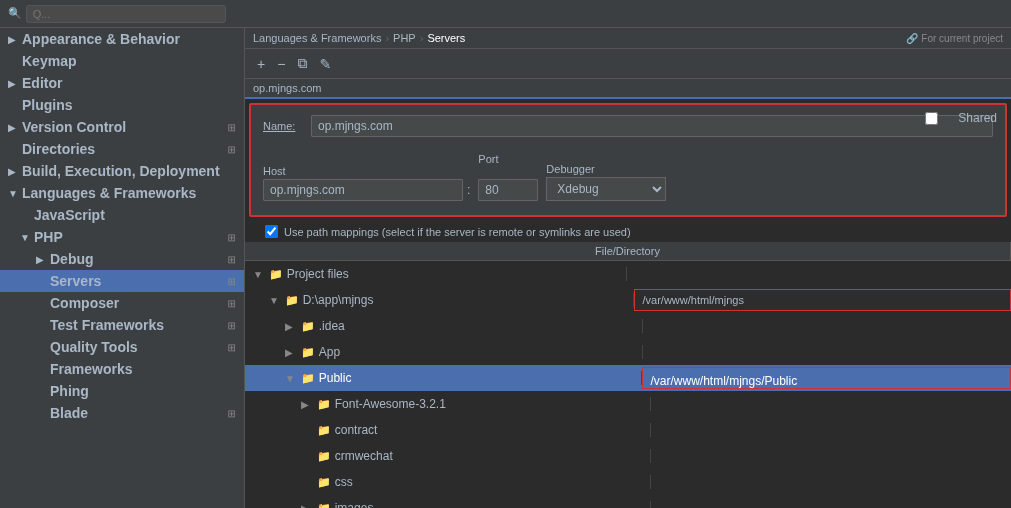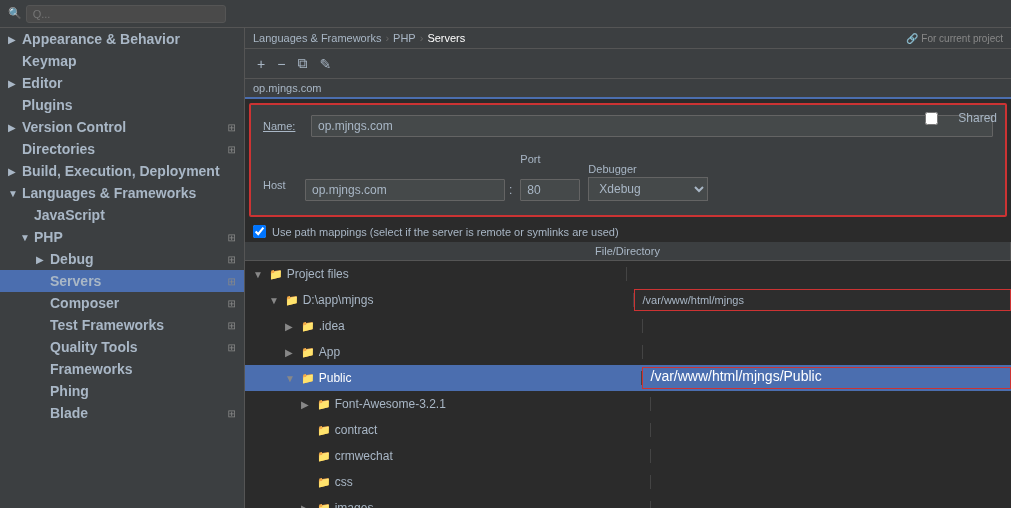--- a/index.html
+++ b/index.html
@@ -365,40 +365,40 @@
           <input type="checkbox" style="">
           <label>Shared</label>
         </div>
 
         <div class="form-row">
           <span class="form-label"><span>Name:</span></span>
           <input class="form-input name-input" type="text" value="op.mjngs.com" style="">
         </div>
 
         <div style="display:flex; align-items:flex-end; gap:8px; margin-bottom:4px;">
-          <div style="display:flex; flex-direction:row; gap:2px;">
+          <div style="display:flex; flex-direction:column; gap:2px;">
             <span class="form-label">Host</span>
             <div style="display:flex; align-items:center; gap:4px;">
               <input class="form-input host-input" type="text" value="op.mjngs.com" style="">
               <span class="port-sep">:</span>
             </div>
           </div>
           <div style="display:flex; flex-direction:column; gap:14px;">
             <span class="form-label">Port</span>
             <input class="form-input port-input" type="text" value="80" style="">
           </div>
           <div style="display:flex; flex-direction:column; gap:2px;">
             <span class="form-label">Debugger</span>
             <select class="debugger-select">
             <option value="Xdebug">Xdebug</option><option value="Zend Debugger">Zend Debugger</option></select>
           </div>
         </div>
       </div>
 
-      <div class="checkbox-row" style="padding: 4px 8px;">
+      <div class="checkbox-row" style="padding: 4px 20px;">
         <input type="checkbox" checked="" style="">
         <span>Use path mappings (select if the server is remote or symlinks are used)</span>
       </div>
 
       <div class="table-header">
         <div class="table-header-cell">File/Directory</div>
       </div>
 
       <div class="file-tree">
 
@@ -436,21 +436,21 @@
                 <span>App</span>
               </div>
               <div style="flex: 1 1 0%; padding: 0px 8px; font-size: 11px; display: flex; align-items: center; min-height: 22px;"></div>
             </div>
             <div class="tree-row selected" style="display: flex; width: 100%;">
               <div class="tree-cell" style="padding-left: 40px; flex: 1 1 0%; border-right: 1px solid rgb(68, 68, 68);">
                 <span style="color: rgb(136, 136, 136); font-size: 10px; margin-right: 2px; min-width: 10px;">▼</span>
                 <span class="folder-icon">📁</span>
                 <span style="color: rgb(255, 255, 255);">Public</span>
               </div>
-              <div style="flex: 1 1 0%; padding: 0px 8px; font-size: 14px; display: flex; align-items: flex-start; min-height: 22px; background: rgb(75, 110, 175); border: 1px solid rgb(204, 51, 51);">
+              <div style="flex: 1 1 0%; padding: 0px 8px; font-size: 12px; display: flex; align-items: flex-end; min-height: 22px; background: rgb(75, 110, 175); border: 1px solid rgb(204, 51, 51);">
                 <span style="color: rgb(255, 255, 255);">/var/www/html/mjngs/Public</span>
               </div>
             </div>
             <div class="tree-row" style="display: flex; width: 100%;">
               <div class="tree-cell" style="padding-left: 56px; flex: 1 1 0%; border-right: 1px solid rgb(68, 68, 68);">
                 <span style="color: rgb(136, 136, 136); font-size: 10px; margin-right: 2px; min-width: 10px;">▶</span>
                 <span class="folder-icon">📁</span>
                 <span>Font-Awesome-3.2.1</span>
               </div>
               <div style="flex: 1 1 0%; padding: 0px 8px; font-size: 11px; display: flex; align-items: center; min-height: 22px;"></div>

